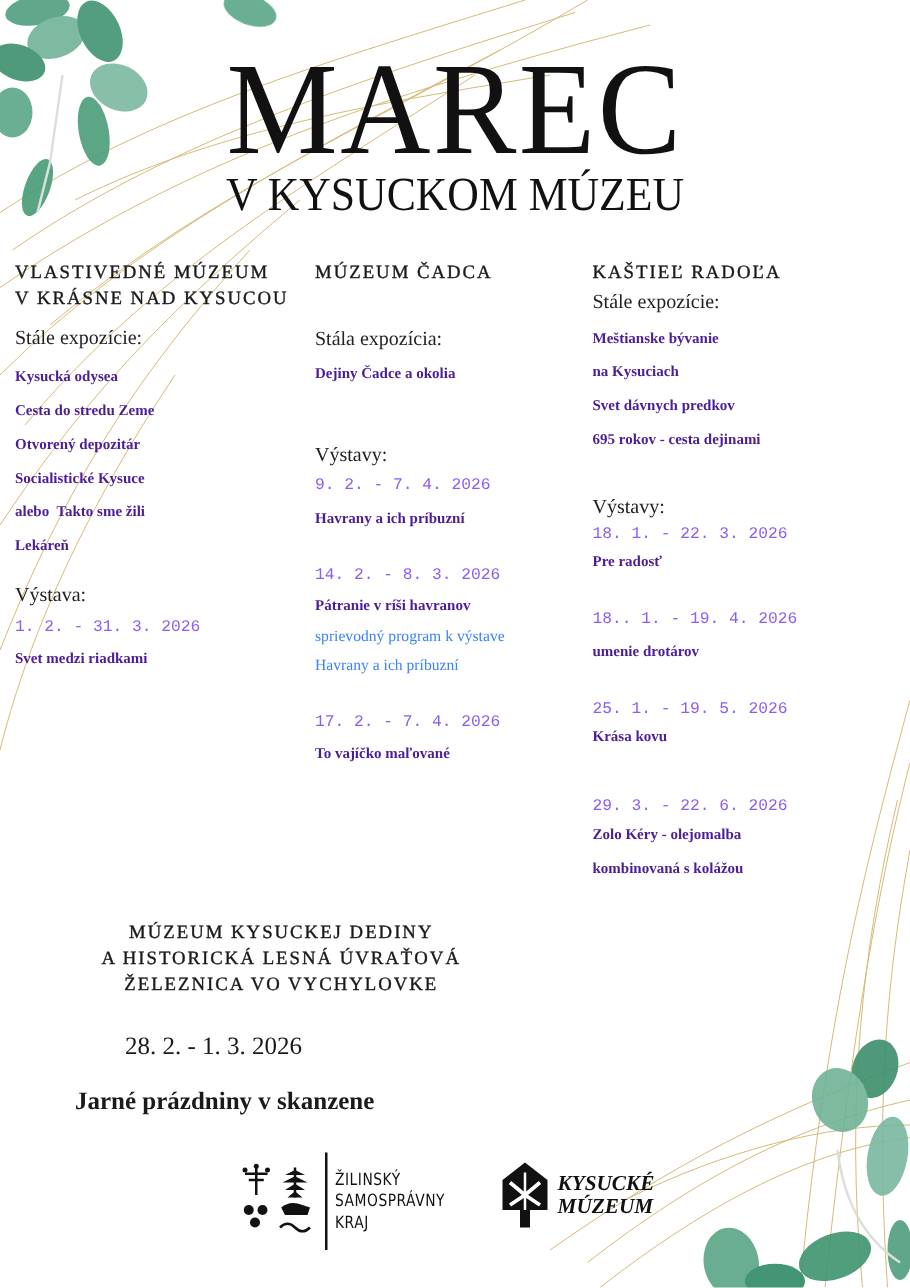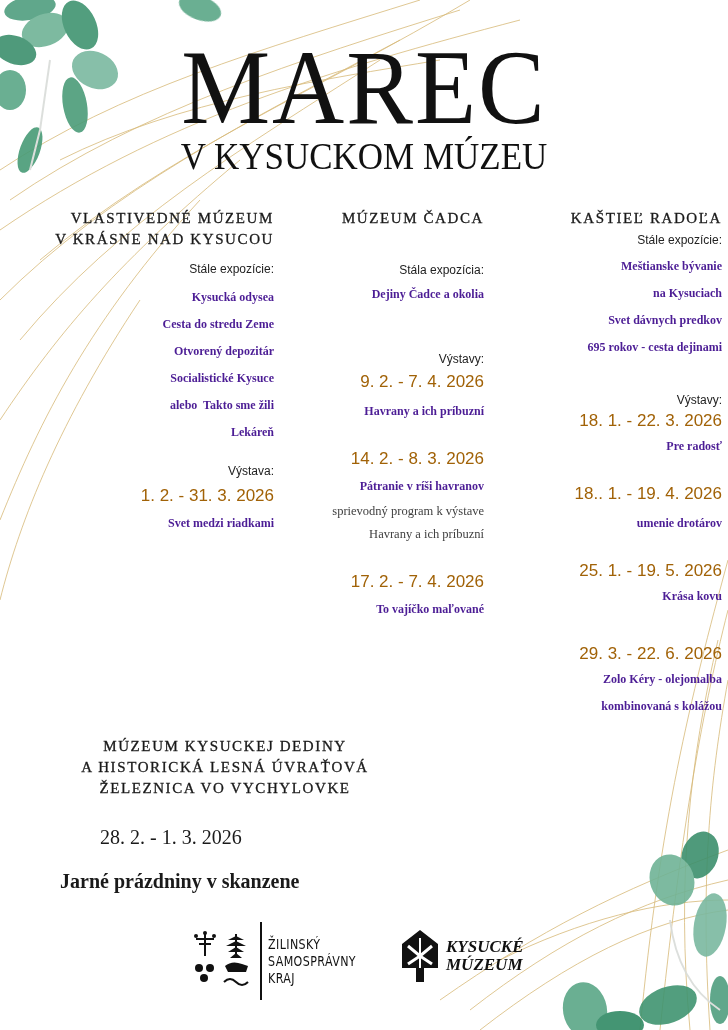--- a/index.html
+++ b/index.html
@@ -4,30 +4,30 @@
 <style>
   html, body { margin: 0; padding: 0; }
   body { width: 728px; height: 1030px; background: #ffffff; position: relative; overflow: hidden;
          font-family: "DejaVu Serif", "Liberation Serif", serif; color: #1a1a1a; }
   .deco { position: absolute; left: 0; top: 0; width: 728px; height: 1030px; pointer-events: none; }
   .abs { position: absolute; text-align: center; }
   .title { left: 0; width: 728px; top: 38px; font-family: "Liberation Serif", serif; font-size: 100px;
            letter-spacing: 2px; line-height: 100px; font-weight: normal; color: #111; transform: scaleY(1.05); }
   .subtitle { left: 0; width: 728px; top: 136px; font-family: "Liberation Serif", serif; font-size: 38px;
               line-height: 40px; color: #111; transform: scaleX(0.92); }
-  .col { position: absolute; text-align: right; }
+  .col { position: absolute; text-align: left; }
   .col1 { left: 12px; width: 262px; top: 208px; }
   .col2 { left: 252px; width: 232px; top: 208px; }
   .col3 { left: 474px; width: 248px; top: 208px; }
   .hdr { font-size: 15px; letter-spacing: 1.6px; font-weight: normal; color: #1a1a1a; line-height: 21px;
          font-family: "Liberation Serif", serif; -webkit-text-stroke: 0.3px #1a1a1a; }
-  .lbl { font-size: 12px; color: #222; font-family: Liberation Sans, sans-serif; }
+  .lbl { font-size: 16px; color: #222; font-family: Liberation Serif, serif; }
   .item { font-size: 12px; font-weight: bold; color: #4c1d95; font-family: "Liberation Serif", serif; }
-  .date { font-size: 17px; color: #a16207; font-family: Liberation Sans, sans-serif; }
-  .note { font-size: 12.5px; color: #404040; font-family: "Liberation Serif", serif; }
+  .date { font-size: 13px; color: #8b5cf6; font-family: Liberation Mono, monospace; }
+  .note { font-size: 12.5px; color: #3b82f6; font-family: "Liberation Serif", serif; }
   .bhdr { left: 30px; width: 390px; top: 736px; }
   .bdate { left: 100px; width: 200px; top: 826px; font-size: 20px; text-align: left; font-family: "Liberation Serif", serif; }
   .bevent { left: 60px; width: 300px; top: 870px; font-size: 20px; font-weight: bold; text-align: left; font-family: "Liberation Serif", serif; }
   .logo-zsk { position: absolute; left: 192px; top: 922px; display: flex; align-items: center; }
   .zsk-text { font-family: "DejaVu Sans", sans-serif; font-size: 13.5px; line-height: 17px; color: #111;
               transform: scaleX(0.82); transform-origin: left center; letter-spacing: 0.5px; }
   .logo-km { position: absolute; left: 400px; top: 928px; display: flex; align-items: center; font-style: italic; }
   .km-text { font-family: "Liberation Serif", serif; font-weight: bold; font-size: 17px; line-height: 18px; color: #111; margin-left: 6px; }
 </style>
 </head>

